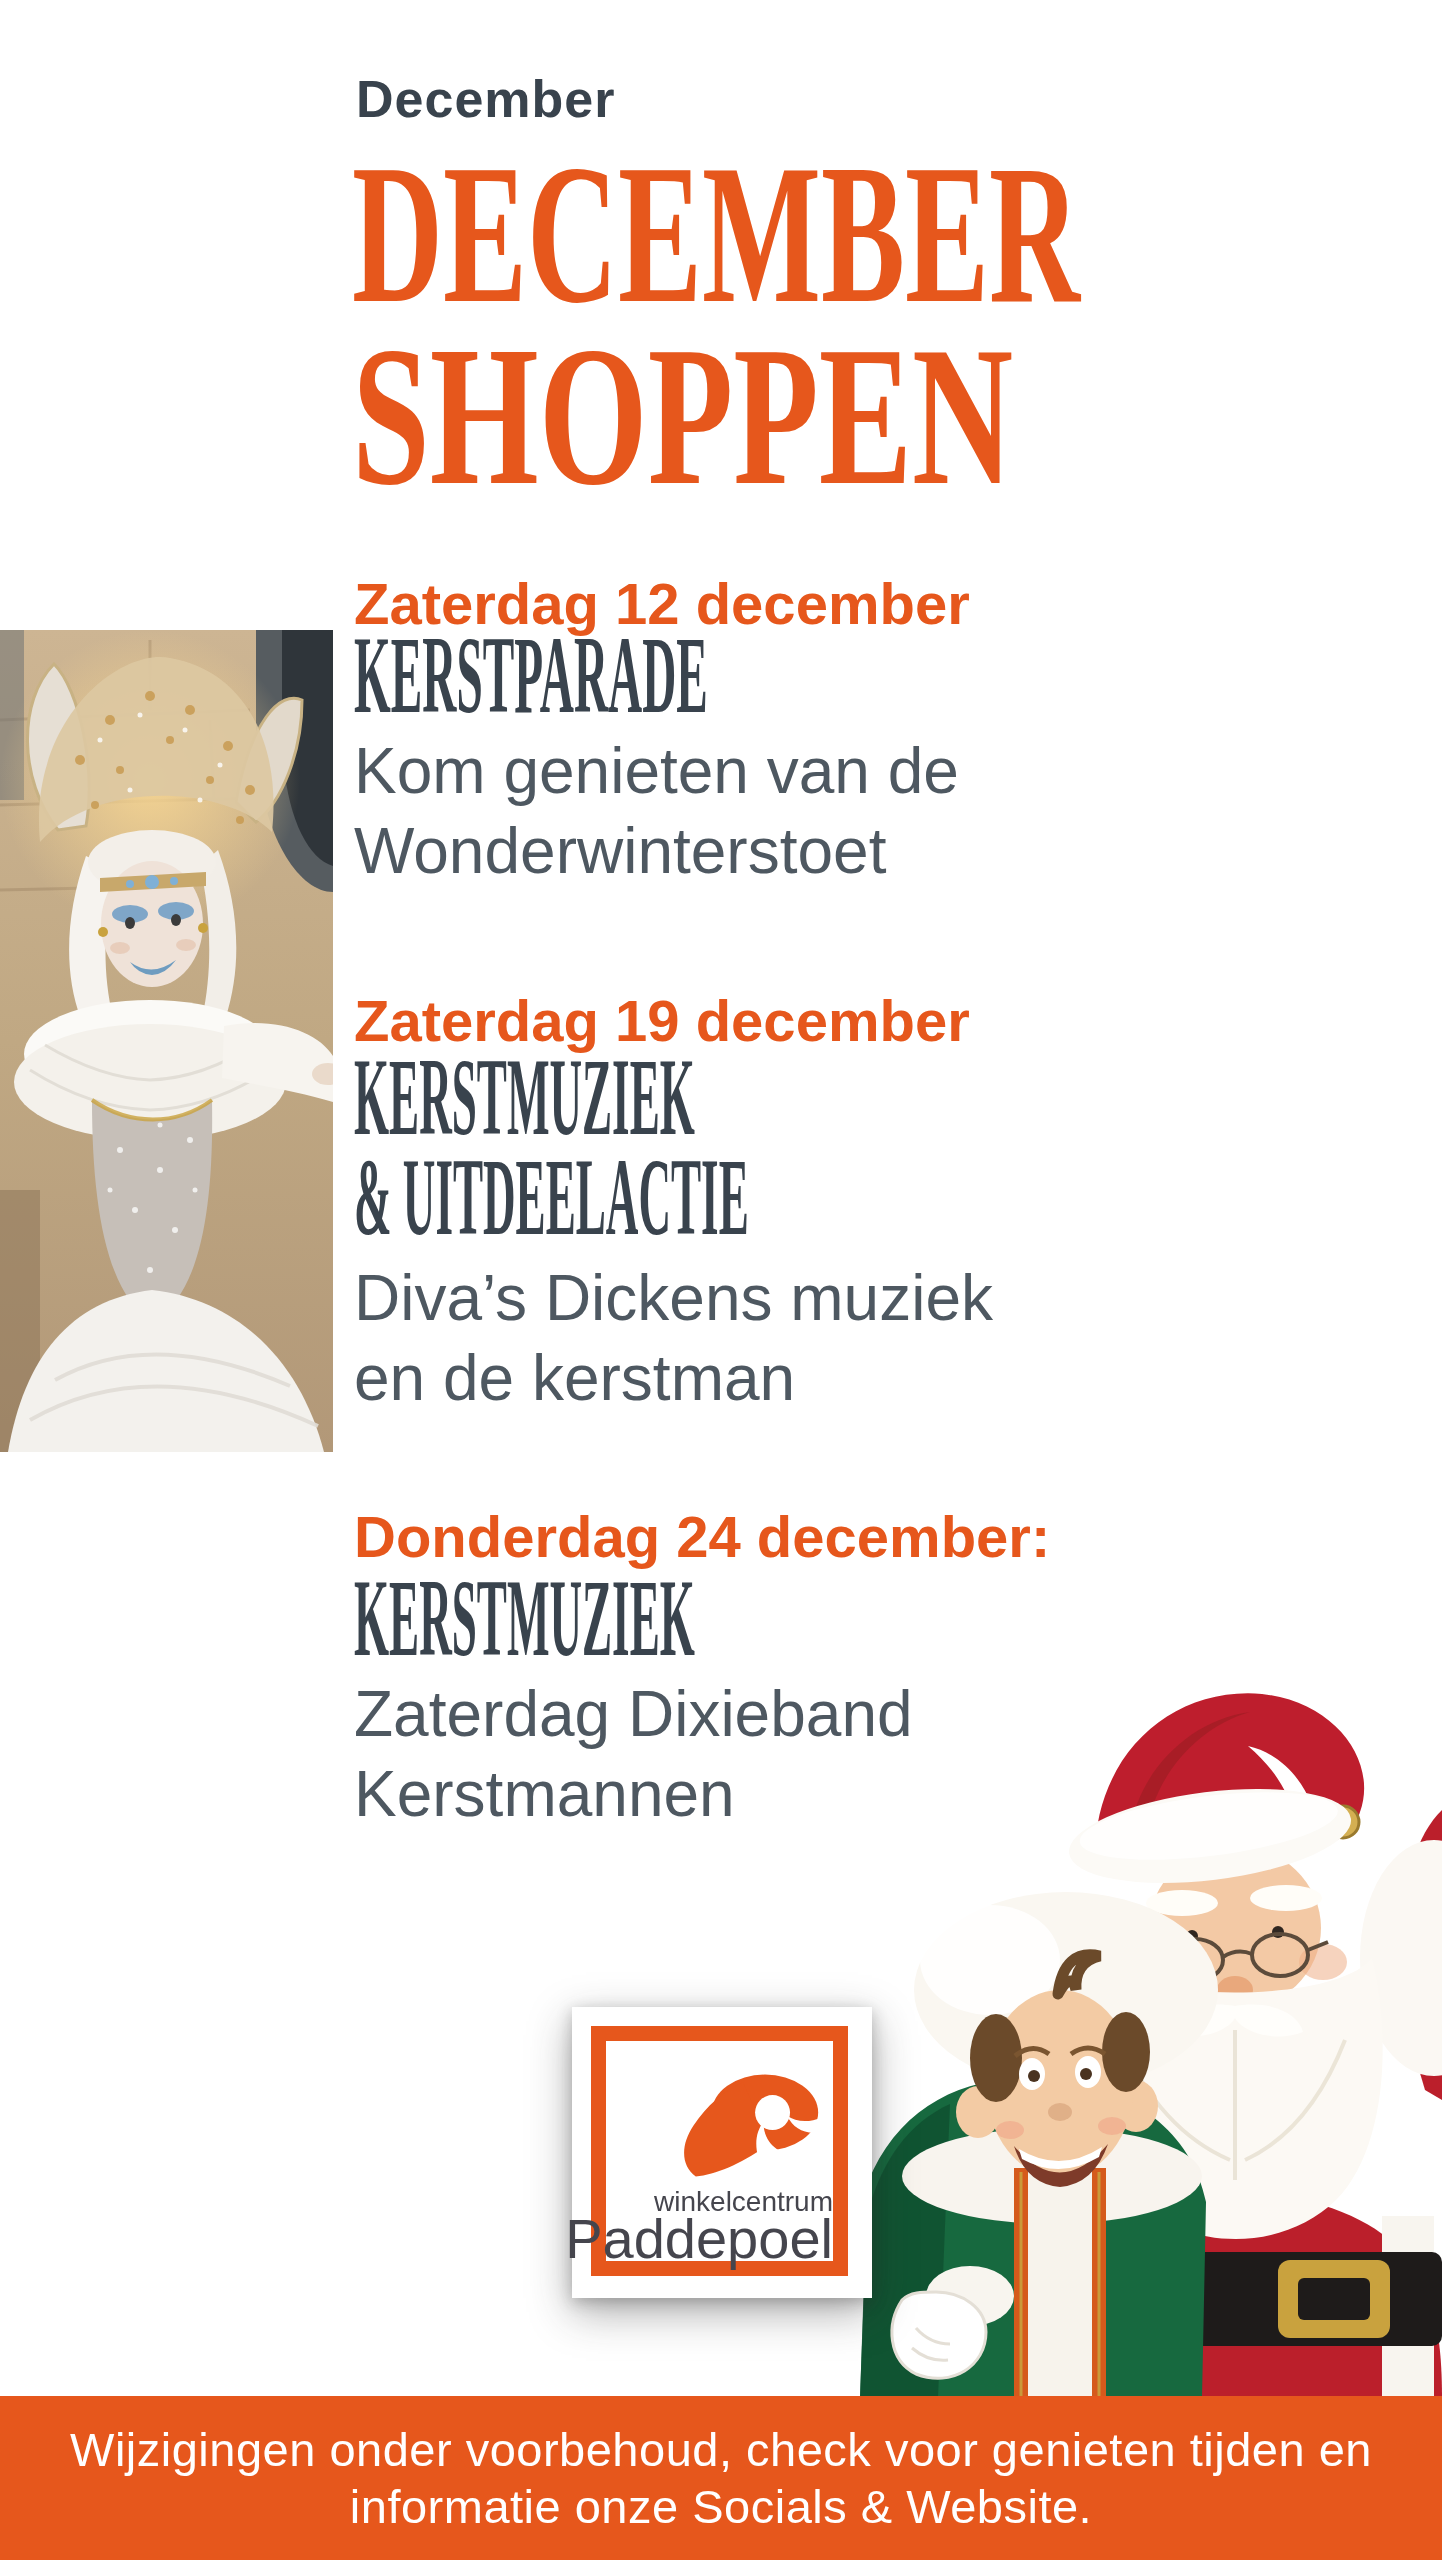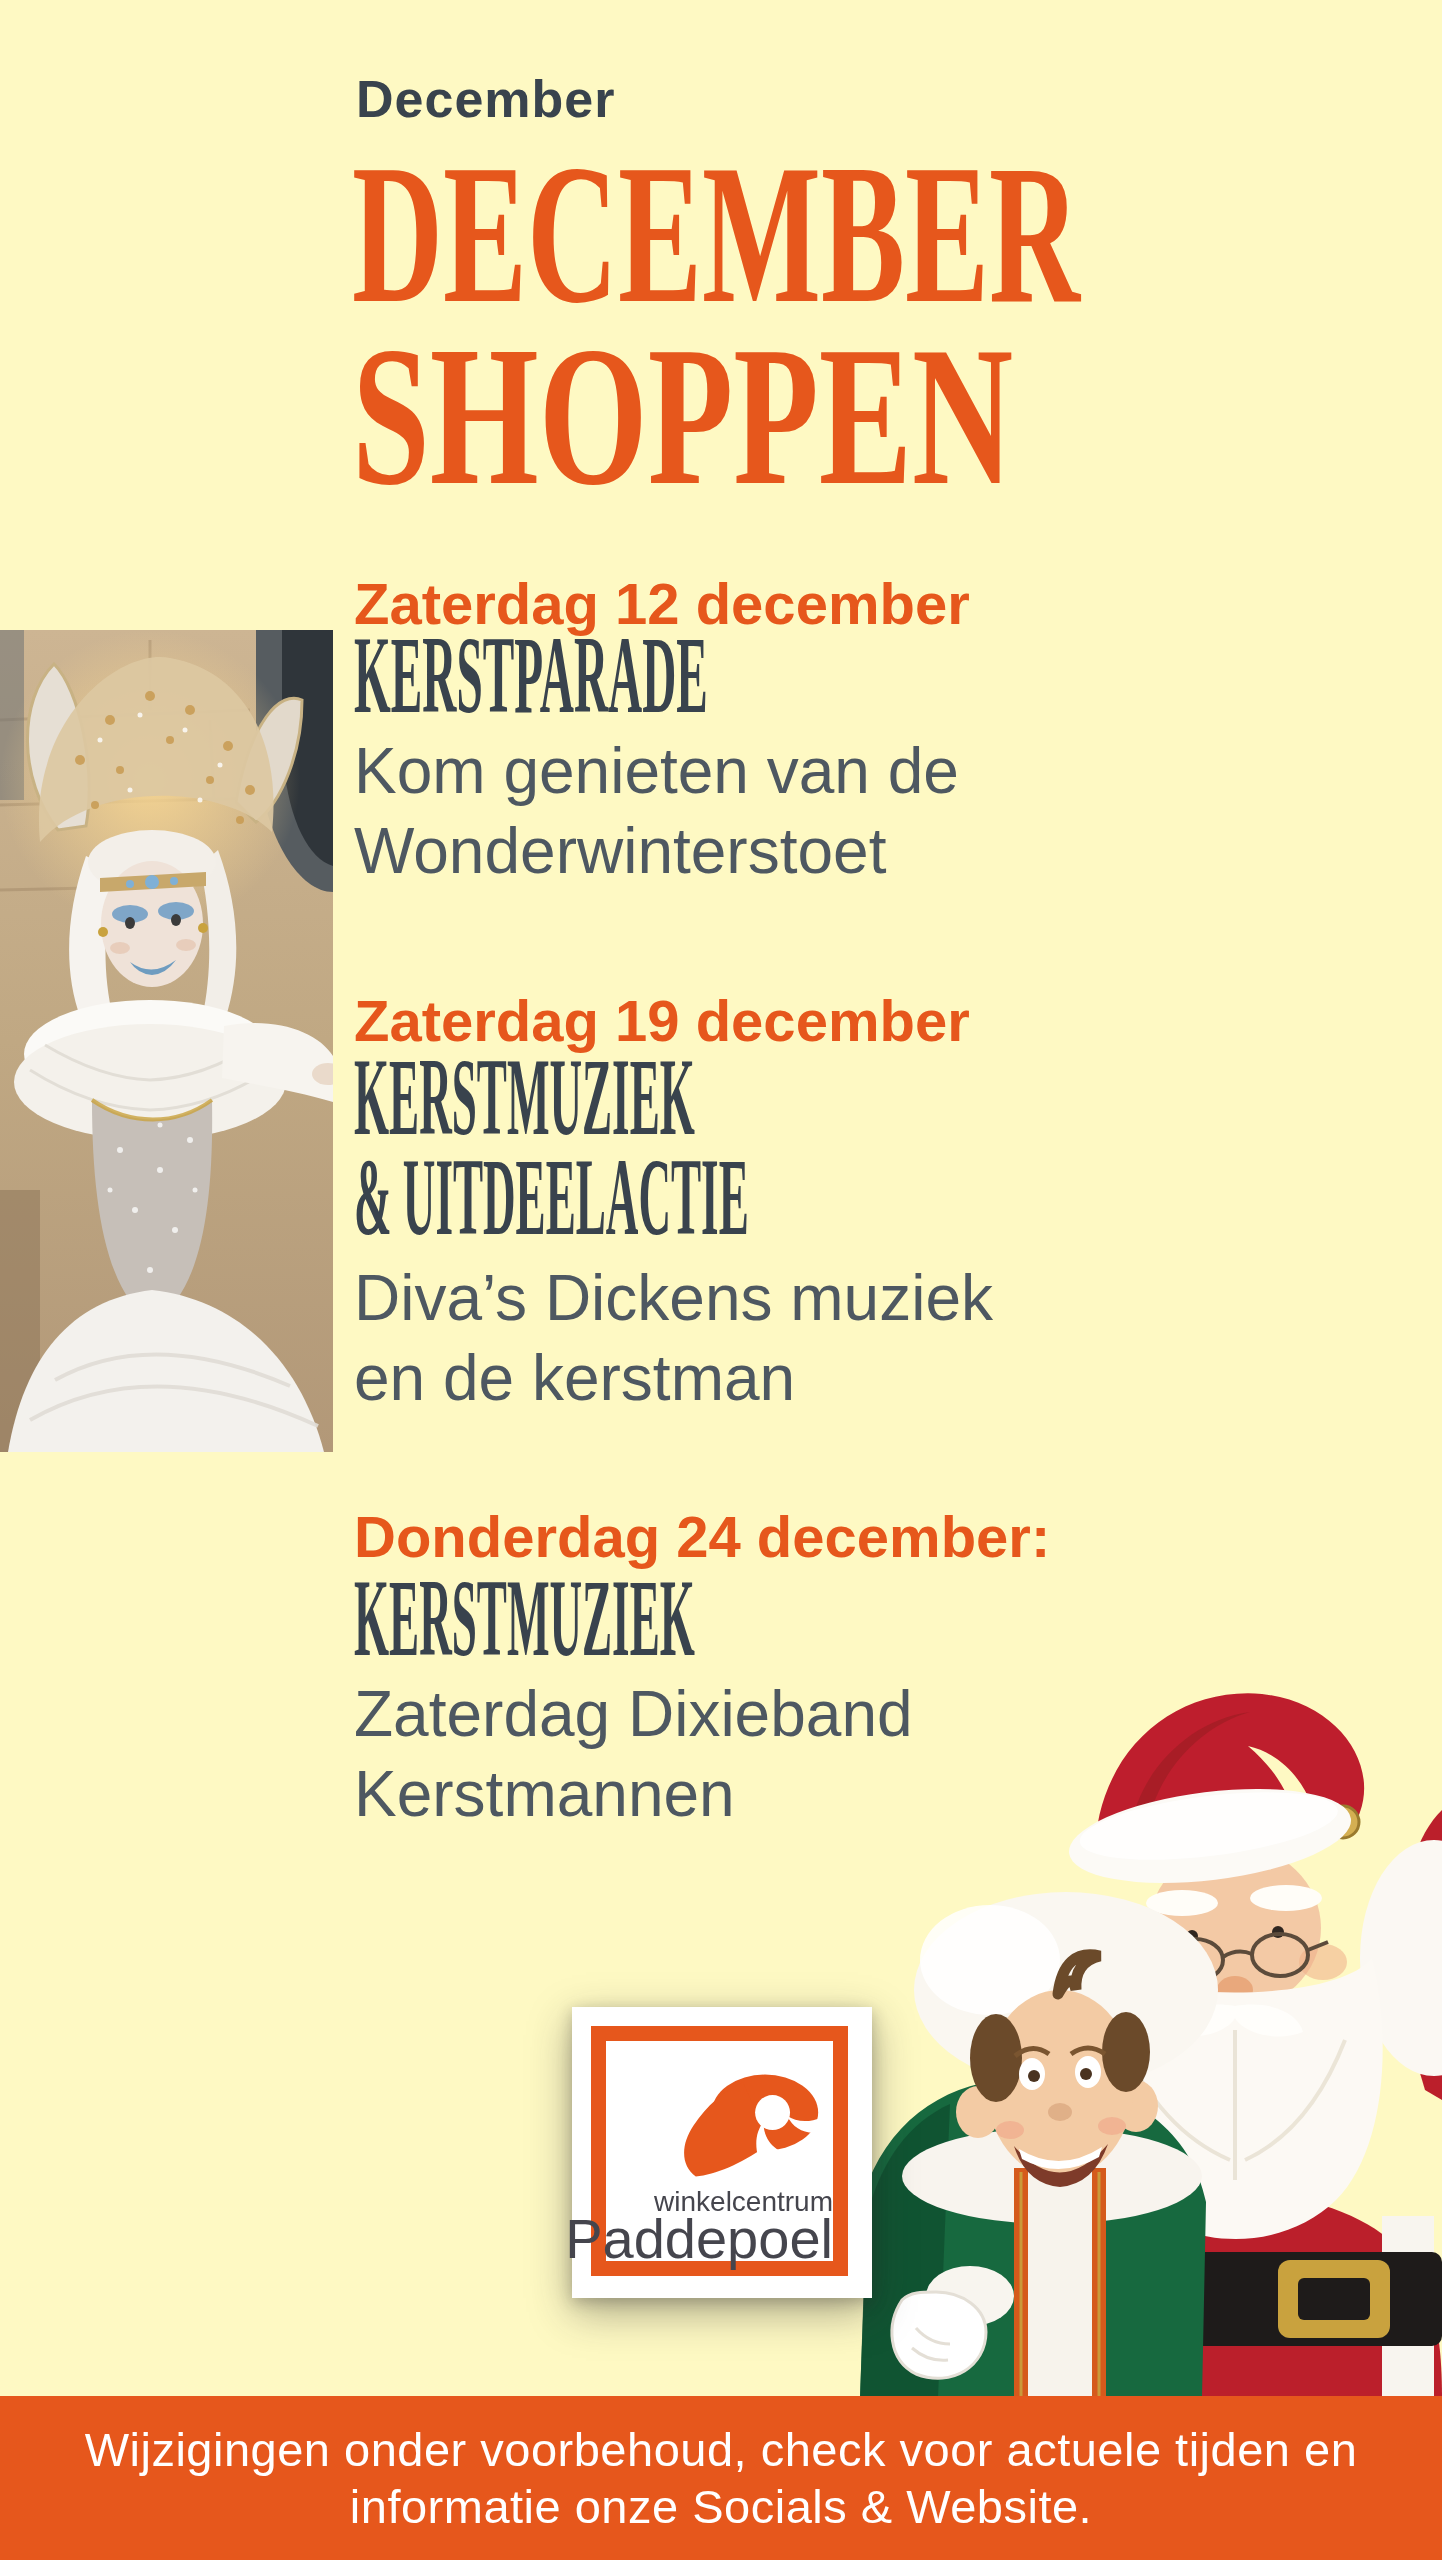--- a/index.html
+++ b/index.html
@@ -1,18 +1,18 @@
 <!DOCTYPE html>
 <html><head>
 <meta charset="utf-8">
 <style>
   html,body{margin:0;padding:0;background:#e9e9e9;}
   .page{
     position:relative;width:1442px;height:2560px;margin:0 auto;
-    background:#fef9c3;overflow:hidden;
+    background:#ffffff;overflow:hidden;
     font-family:"Liberation Sans",sans-serif;
   }
   
   .abs{position:absolute;white-space:nowrap;}
   .eyebrow{
     left:356px;top:69px;font-size:52px;font-weight:700;color:#39434D;letter-spacing:1px;
   }
   .big-title{
     left:352px;top:143px;color:#E6571C;
     font-family:"Liberation Serif",serif;font-weight:700;
@@ -294,17 +294,17 @@
         <circle cx="131" cy="60" r="23" fill="#FFFFFF"></circle>
         <path d="M119,72 C119,95 132,110 154,115 L112,119 C107,99 110,84 119,72 Z" fill="#FFFFFF"></path>
         <path d="M150,64 C158,80 172,88 190,86 L196,66 C178,74 162,72 150,64 Z" fill="#FFFFFF"></path>
       </svg>
       <div class="logo-sub">winkelcentrum</div>
       <div class="logo-main">Paddepoel</div>
     </div>
   </div>
 
   <div class="footer-bar">
-    <div class="fl fl1">Wijzigingen onder voorbehoud, check voor actuele tijden en</div>
+    <div class="fl fl1">Wijzigingen onder voorbehoud, check voor genieten tijden en</div>
     <div class="fl">informatie onze Socials &amp; Website.</div>
   </div>
 
 </div>
 
 </body></html>

